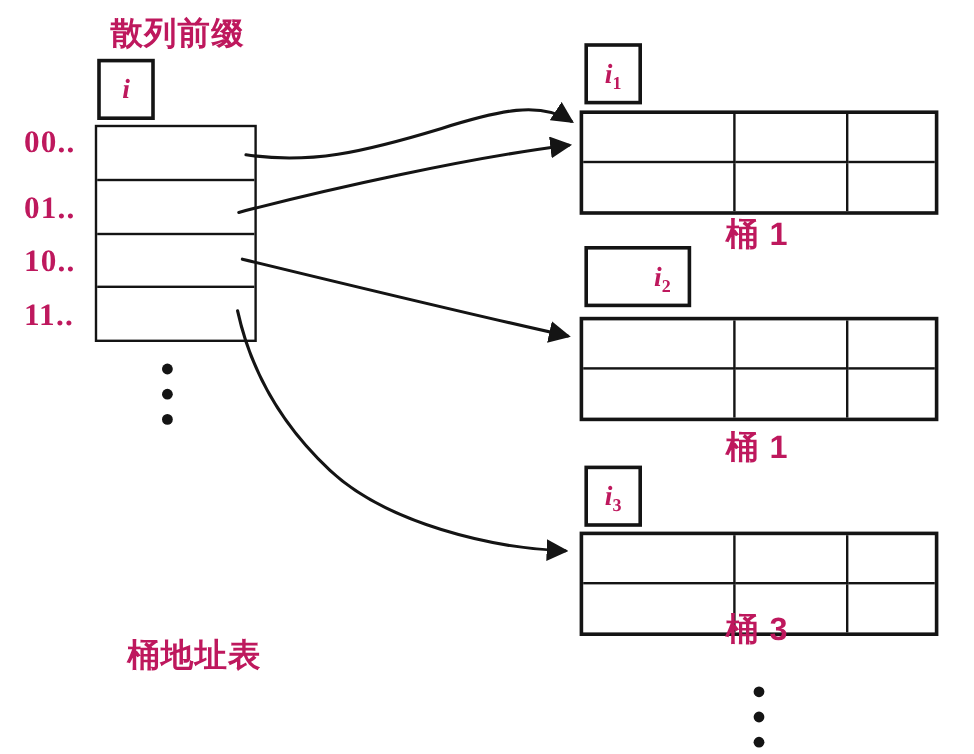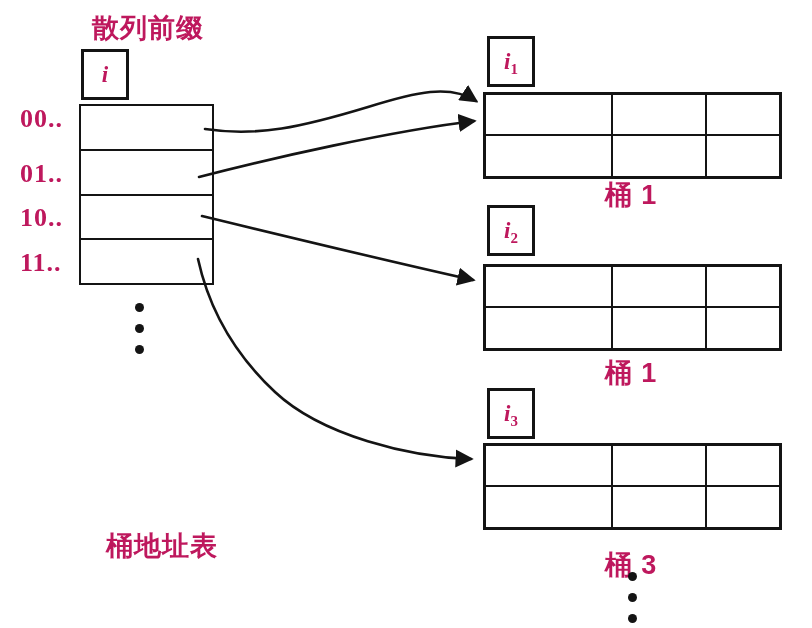--- a/index.html
+++ b/index.html
@@ -41,21 +41,21 @@
     line-height: 1;
   }
   .ivar sub {
     font-size: 15px;
     font-style: normal;
     line-height: 0;
     vertical-align: -5px;
   }
   .dir-ibox { left: 81px; top: 49px; }
   .b-ibox-1 { left: 487px; top: 36px; }
-  .b-ibox-2 { left: 487px; top: 205px; }
+  .b-ibox-2 { left: 487px; top: 205px; padding-left: 41px; }
   .b-ibox-3 { left: 487px; top: 388px; }
 
   .dir-table {
     position: absolute;
     left: 79px; top: 104px;
     width: 131px; height: 177px;
     border: 2.5px solid #141414;
     display: flex;
     flex-direction: column;
     background: #ffffff;
@@ -90,21 +90,21 @@
   .bt-1 { top: 92px; }
   .bt-2 { top: 264px; }
   .bt-3 { top: 443px; }
   .cell { border-right: 2.5px solid #141414; border-bottom: 2.5px solid #141414; }
   .cell.col3 { border-right: none; }
   .cell.row2 { border-bottom: none; }
 
   .b-caption { left: 483px; width: 296px; text-align: center; }
   .bc-1 { top: 177px; }
   .bc-2 { top: 355px; }
-  .bc-3 { top: 547px; }
+  .bc-3 { top: 506px; }
 
   .vdots { position: absolute; display: flex; flex-direction: column; align-items: center; }
   .vdots i {
     display: block;
     width: 9px; height: 9px;
     border-radius: 50%;
     background: #141414;
     margin: 6px 0;
   }
   .dir-dots { left: 135px; top: 297px; }

